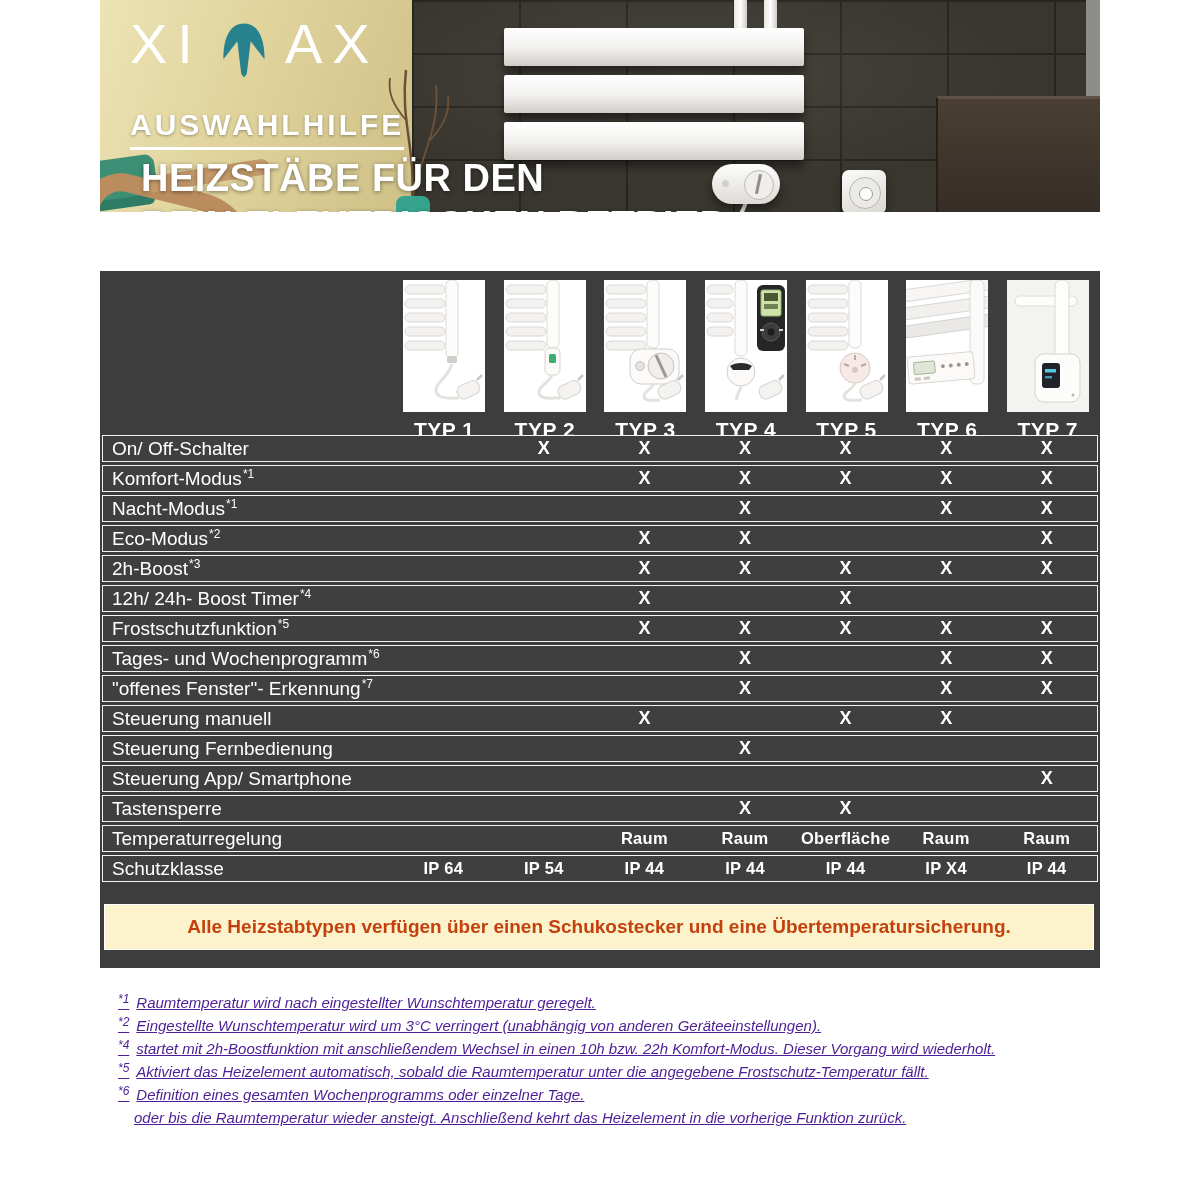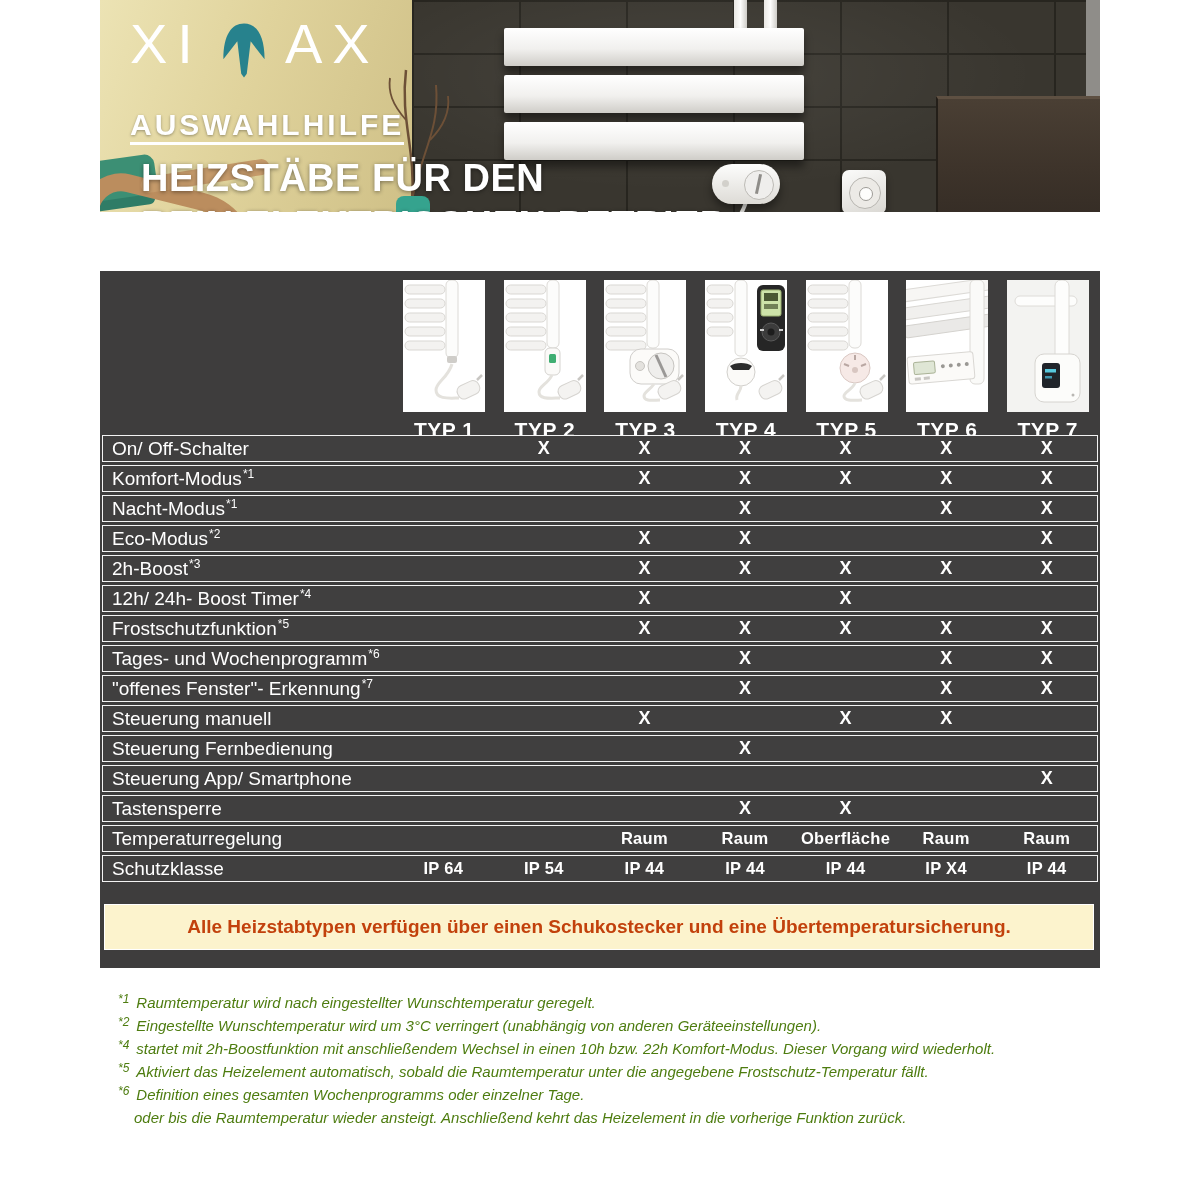--- a/index.html
+++ b/index.html
@@ -47,21 +47,21 @@
   .socket{position:absolute;left:742px;top:170px;width:44px;height:44px;border-radius:7px;
     background:linear-gradient(160deg,#fbfbfa,#d9d7d2);box-shadow:0 5px 7px rgba(0,0,0,0.4);}
   .socket-circle{position:absolute;left:7px;top:7px;width:30px;height:30px;border-radius:50%;
     background:#eceae6;border:1px solid #b8b6b1;}
   .socket-plug{position:absolute;left:9px;top:9px;width:12px;height:12px;border-radius:50%;background:#fdfdfc;border:1px solid #9d9b96;}
   .hero-cables{position:absolute;left:0;top:0;width:1000px;height:257px;}
   .hero-logo{position:absolute;left:30px;top:16px;display:flex;align-items:flex-start;gap:13px;
     color:#ffffff;font-size:56px;letter-spacing:10px;font-weight:400;line-height:1;}
   .hero-logo .m-icon{margin-top:2px;}
   .hero-eyebrow{position:absolute;left:30px;top:108px;color:#ffffff;font-size:30px;font-weight:bold;
-    letter-spacing:3px;border-bottom:3px solid #ffffff;text-shadow:0 1px 3px rgba(0,0,0,0.35);}
+    letter-spacing:3px;border-bottom:3px solid #ffffff;padding-bottom:5px;text-shadow:0 1px 3px rgba(0,0,0,0.35);}
   .hero-title{position:absolute;left:30px;color:#ffffff;font-size:38px;font-weight:bold;letter-spacing:0.5px;
     text-shadow:0 1px 4px rgba(0,0,0,0.45);margin-left:11px;}
   .hero-title.l1{top:157px;} .hero-title.l2{top:204px;}
 
   
   .sel-table{position:absolute;left:100px;top:271px;width:1000px;height:697px;background:#3e3d3d;}
   .grid-row{display:grid;grid-template-columns:292px repeat(7,1fr);width:996px;margin:0 2px;}
   .thumbs-row{position:absolute;top:8px;left:0;height:133px;}
   .thumb-cell{display:flex;align-items:center;justify-content:center;}
   .thumb-card{width:82px;height:132px;background:#ffffff;overflow:hidden;}
@@ -74,22 +74,22 @@
   .row-label{color:#ffffff;font-size:19px;padding-left:9px;display:flex;align-items:center;white-space:nowrap;}
   .row-label sup{font-size:12px;position:relative;top:-5px;margin-left:1px;}
   .cell{display:flex;align-items:center;justify-content:center;color:#ffffff;}
   .cell.x{font-weight:bold;font-size:18px;}
   .cell.val{font-weight:bold;font-size:16.5px;letter-spacing:0.3px;}
   .banner{position:absolute;left:4px;top:633px;width:990px;box-sizing:border-box;height:46px;
     background:#fcf3cd;border:1px solid #ffffff;display:flex;align-items:center;justify-content:center;}
   .banner-text{color:#c2410c;font-size:19px;font-weight:bold;}
 
   
-  .footnotes{position:absolute;left:118px;top:994px;width:1010px;color:#4d7c0f;
-    font-style:italic;font-size:15px;}
+  .footnotes{position:absolute;left:118px;top:994px;width:1010px;color:#4c1d95;
+    font-style:italic;font-size:15px;text-decoration:underline;}
   .fn-line{height:23px;line-height:17px;white-space:nowrap;}
   .fn-marker{font-size:12px;position:relative;top:-5px;margin-right:7px;}
   .fn-cont{margin-left:16px;}
 </style>
 </head>
 <body>
 
 <div class="page">
 
   <div class="hero">

